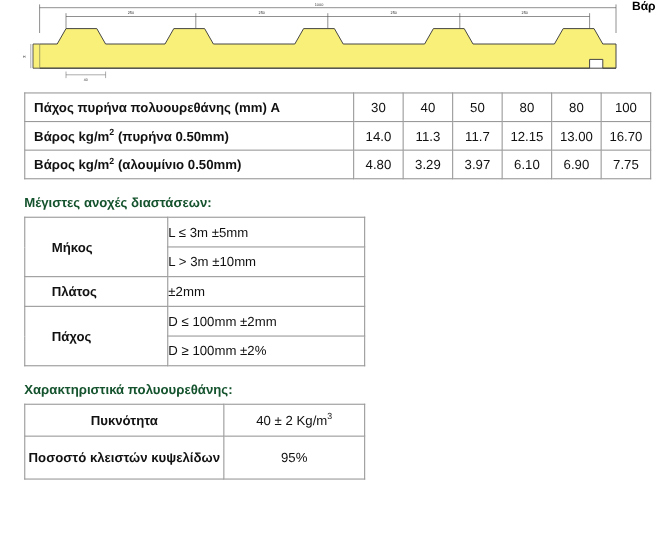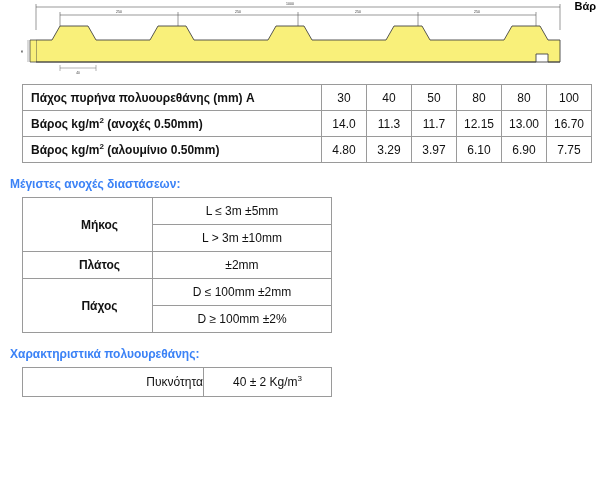--- a/index.html
+++ b/index.html
@@ -71,57 +71,56 @@
   sup {
     font-size: 8px;
     vertical-align: super;
     line-height: 0;
   }
 
   
   .heading {
     font-weight: bold;
     font-size: 12px;
-    color: #3b82f6;
-    margin: 14px 0 6px 10px;
+    color: #14532d;
+    margin: 14px 0 6px 22px;
   }
 
   
   .tol {
     margin-left: 22px;
     width: 310px;
     table-layout: fixed;
   }
   .tol td {
     height: 26px;
     vertical-align: middle;
-    text-align: center;
+    text-align: left;
   }
   .tol .lbl {
     font-weight: bold;
     width: 105px;
     padding-left: 24px;
   }
 
   
   .pu {
     margin-left: 22px;
     width: 310px;
     table-layout: fixed;
   }
   .pu td {
     vertical-align: middle;
     text-align: center;
     height: 28px;
   }
   .pu .lbl {
-    font-weight: normal;
+    font-weight: bold;
     width: 180px;
     line-height: 1.25;
-    text-align: right;
   }
   .pu .tall {
     height: 38px;
   }
 </style>
 </head>
 <body>
 
 <div class="diagram-wrap">
   <svg class="diagram-svg" width="600" height="78" viewBox="0 0 600 78" xmlns="http://www.w3.org/2000/svg">
@@ -176,21 +175,21 @@
     <tr>
       <td class="rowlabel">Πάχος πυρήνα πολυουρεθάνης (mm) A</td>
       <td class="val">30</td>
       <td class="val">40</td>
       <td class="val">50</td>
       <td class="val">80</td>
       <td class="val">80</td>
       <td class="val">100</td>
     </tr>
     <tr>
-      <td class="rowlabel"><span>Βάρος kg/m</span><sup>2</sup><span> (ανοχές 0.50mm)</span></td>
+      <td class="rowlabel"><span>Βάρος kg/m</span><sup>2</sup><span> (πυρήνα 0.50mm)</span></td>
       <td class="val">14.0</td>
       <td class="val">11.3</td>
       <td class="val">11.7</td>
       <td class="val">12.15</td>
       <td class="val">13.00</td>
       <td class="val">16.70</td>
     </tr>
     <tr>
       <td class="rowlabel"><span>Βάρος kg/m</span><sup>2</sup><span> (αλουμίνιο 0.50mm)</span></td>
       <td class="val">4.80</td>
@@ -229,14 +228,18 @@
 </table>
 
 <div class="heading">Χαρακτηριστικά πολυουρεθάνης:</div>
 
 <table class="tbl pu">
   <tbody>
     <tr>
       <td class="lbl">Πυκνότητα</td>
       <td><span>40 ± 2 Kg/m</span><sup>3</sup></td>
     </tr>
+    <tr>
+      <td class="lbl tall">Ποσοστό κλειστών κυψελίδων</td>
+      <td class="tall"><span>95%</span><sup></sup></td>
+    </tr>
   </tbody>
 </table>
 
 </body></html>

